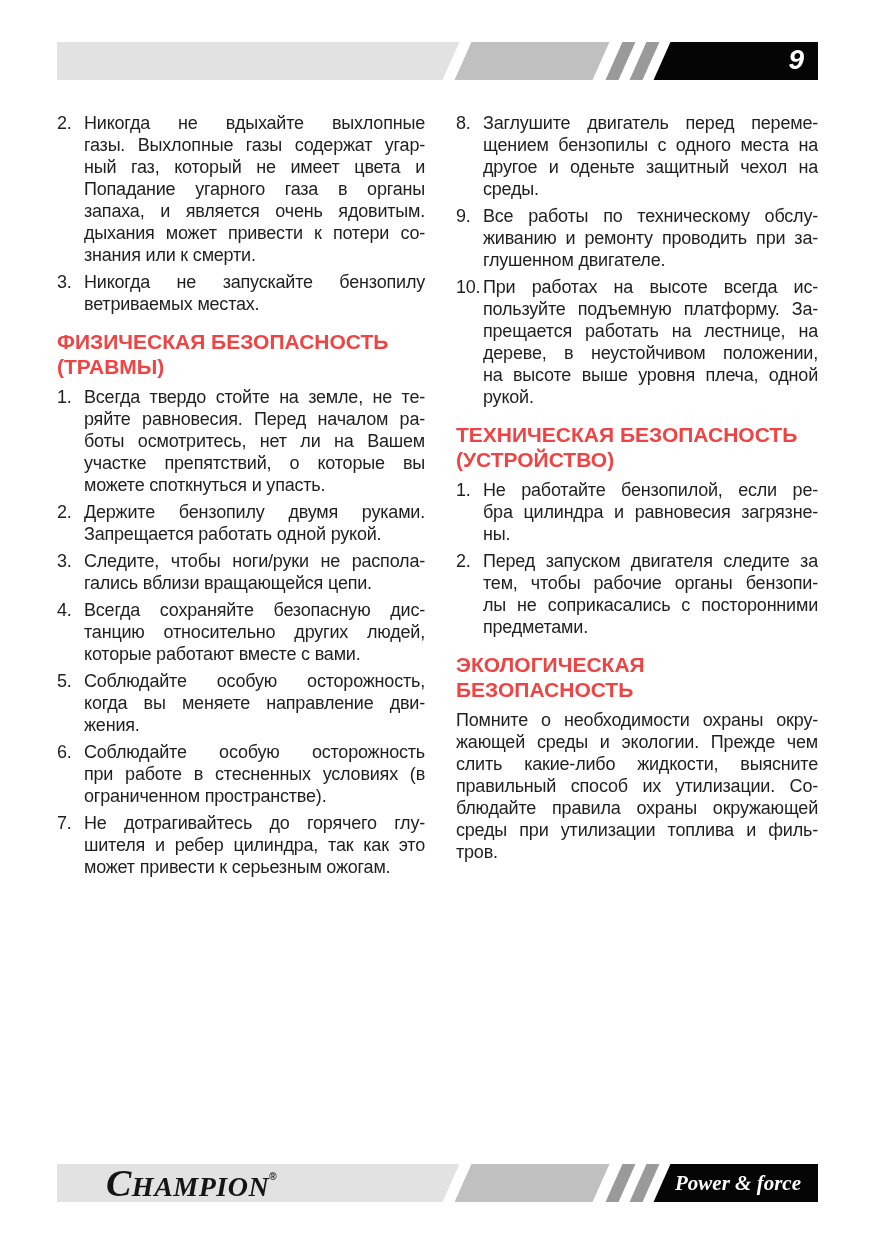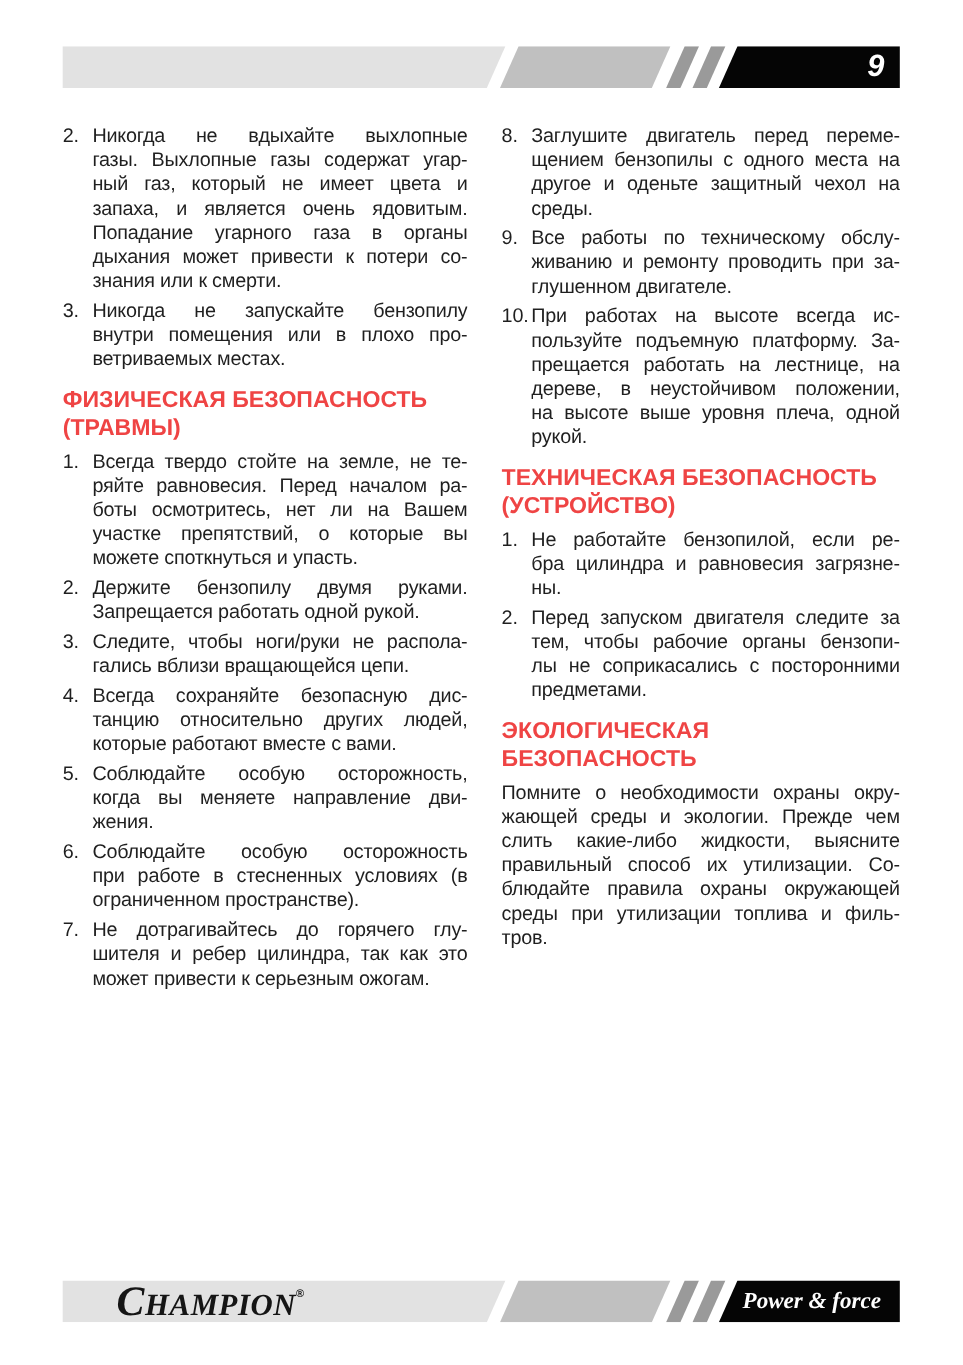--- a/index.html
+++ b/index.html
@@ -91,29 +91,28 @@
     <span class="page-number">9</span>
   </header>
 
   <main class="content">
     <section class="col col-left" id="col-left">
         <div class="block list_item">
           <span class="num">2.</span>
           <div class="line">Никогда не вдыхайте выхлопные</div>
           <div class="line">газы. Выхлопные газы содержат угар-</div>
           <div class="line">ный газ, который не имеет цвета и</div>
+          <div class="line">Попадание угарного газа в органы</div>
           <div class="line">запаха, и является очень ядовитым.</div>
-          <div class="line">Попадание угарного газа в органы</div>
           <div class="line">дыхания может привести к потери со-</div>
           <div class="line last">знания или к смерти.</div>
         </div>
         <div class="block list_item">
           <span class="num">3.</span>
           <div class="line">Никогда не запускайте бензопилу</div>
-          <div class="line">внутри помещения или в плохо про-</div>
           <div class="line last">ветриваемых местах.</div>
         </div>
         <div class="block heading">
           <div class="line">ФИЗИЧЕСКАЯ БЕЗОПАСНОСТЬ</div>
           <div class="line last">(ТРАВМЫ)</div>
         </div>
         <div class="block list_item">
           <span class="num">1.</span>
           <div class="line">Всегда твердо стойте на земле, не те-</div>
           <div class="line">ряйте равновесия. Перед началом ра-</div>

